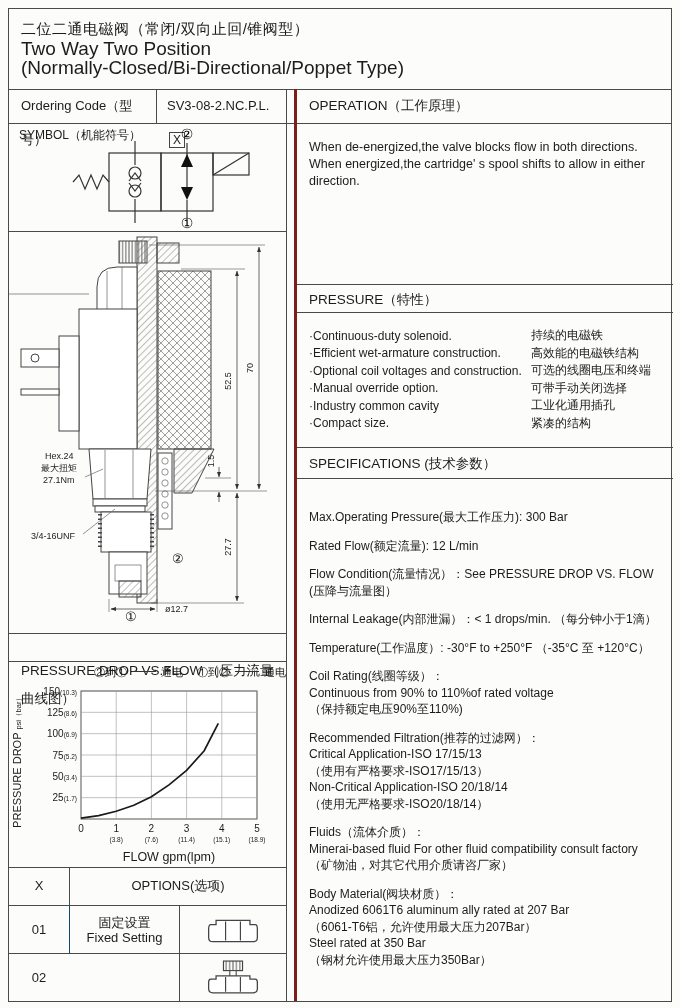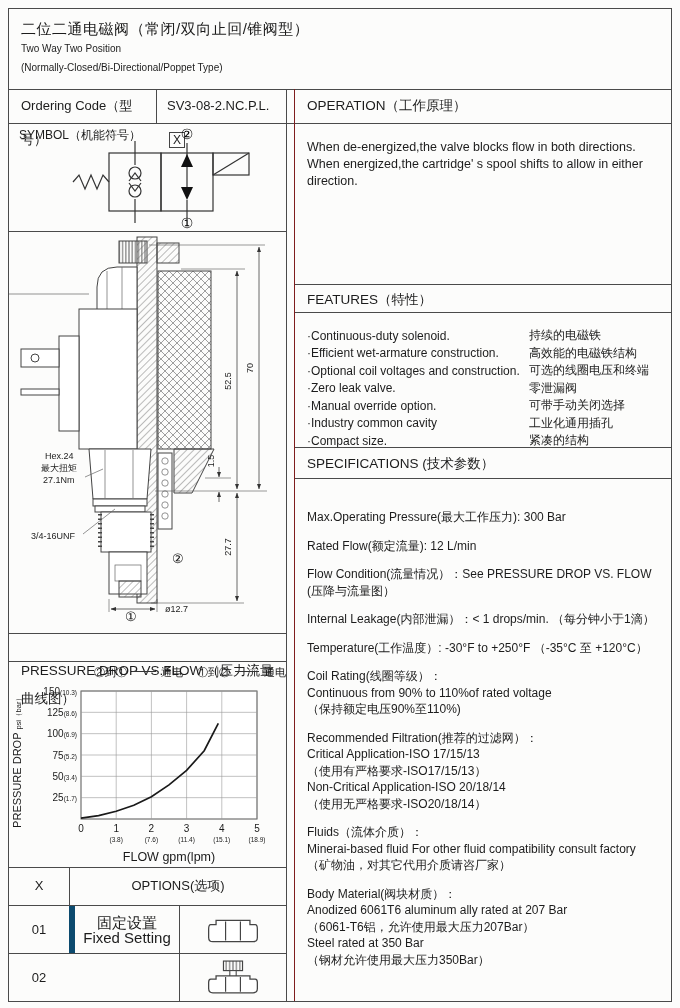--- a/index.html
+++ b/index.html
@@ -6,21 +6,21 @@
   .page{position:relative;width:680px;height:1008px;background:#fcfcfb;
         font-family:"Liberation Sans",sans-serif;color:#1c1c1c;overflow:hidden;}
   .frame{position:absolute;left:8px;top:8px;width:662px;height:992px;border:1px solid #4a4a4a;}
   .abs{position:absolute;}
   .hline{position:absolute;height:0;border-top:1px solid #4a4a4a;}
   .vline{position:absolute;width:0;border-left:1px solid #4a4a4a;}
 
   
   .title-block{left:0;top:0;width:662px;height:80px;padding:10px 0 0 12px;box-sizing:border-box;}
   .title-zh{font-size:15px;line-height:20px;letter-spacing:.5px;}
-  .title-en{font-size:10px;line-height:19px;}
+  .title-en{font-size:19px;line-height:19px;}
 
   
   .ord-label{left:0;top:80px;width:147px;height:34px;line-height:34px;padding-left:12px;font-size:13px;box-sizing:border-box;}
   .ord-code{left:147px;top:80px;width:130px;height:34px;line-height:34px;padding-left:10px;font-size:13px;box-sizing:border-box;border-left:1px solid #4a4a4a;}
   .ord-x{display:inline-block;border:1px solid #444;padding:0 3px;line-height:14px;font-size:12px;margin-left:2px;}
 
   
   .sym-box{left:0;top:114px;width:277px;height:108px;}
   .sym-label{left:10px;top:4px;font-size:12px;}
   .draw-box{left:0;top:222px;width:277px;height:402px;}
@@ -29,28 +29,28 @@
   .legend{position:absolute;left:0;top:4px;width:277px;text-align:right;font-size:11px;}
   .legend .dash{display:inline-block;width:24px;border-top:1.5px solid #333;vertical-align:middle;margin:0 5px 3px 5px;}
   .legend .gap{display:inline-block;width:14px;}
 
   
   .opt-box{left:0;top:858px;width:277px;height:134px;font-size:13px;}
   .opt-h-x{position:absolute;left:0;top:0;width:60px;height:38px;line-height:38px;text-align:center;}
   .opt-h-o{position:absolute;left:60px;top:0;width:217px;height:38px;line-height:38px;text-align:center;border-left:1px solid #4a4a4a;box-sizing:border-box;}
   .opt-row{position:absolute;left:0;width:277px;height:48px;border-top:1px solid #4a4a4a;box-sizing:border-box;}
   .opt-code{position:absolute;left:0;top:0;width:60px;height:100%;display:flex;align-items:center;justify-content:center;}
-  .opt-label{position:absolute;left:60px;top:0;width:110px;height:100%;border-left:6px solid #0c4a6e;box-sizing:border-box;
-             display:flex;flex-direction:column;align-items:center;justify-content:center;font-size:15px;line-height:15px;text-align:left;}
+  .opt-label{position:absolute;left:60px;top:0;width:110px;height:100%;border-left:1px solid #0c4a6e;box-sizing:border-box;
+             display:flex;flex-direction:column;align-items:center;justify-content:center;font-size:13px;line-height:15px;text-align:left;}
   .opt-iconcell{position:absolute;left:170px;top:0;width:107px;height:100%;border-left:1px solid #4a4a4a;box-sizing:border-box;
                 display:flex;align-items:center;justify-content:center;}
   .opt-icon{width:54px;height:36px;}
 
   
-  .rcol{left:285px;top:80px;width:377px;height:912px;border-left:1px solid #7f1d1d;box-sizing:border-box;padding-left:46px;}
+  .rcol{left:285px;top:80px;width:377px;height:912px;border-left:3px solid #7f1d1d;box-sizing:border-box;padding-left:46px;}
   .rcol-divider{left:277px;top:80px;height:912px;}
   .sec-head{font-size:13.5px;padding-left:12px;box-sizing:border-box;}
   .op-head{position:absolute;left:0;top:0;width:376px;height:34px;line-height:34px;}
   .op-text{position:absolute;left:0;top:34px;width:376px;height:161px;padding:16px 10px 0 12px;box-sizing:border-box;font-size:12.5px;line-height:17px;}
   .op-zh{margin-top:16px;font-size:12.5px;line-height:18px;}
   .feat-head{position:absolute;left:0;top:195px;width:376px;height:29px;line-height:29px;border-top:1px solid #4a4a4a;border-bottom:1px solid #4a4a4a;box-sizing:border-box;}
   .feat-list{position:absolute;left:0;top:224px;width:376px;height:148px;padding-top:14px;box-sizing:border-box;}
   .f-row{display:flex;height:17.5px;align-items:center;padding:0 6px 0 12px;font-size:12px;}
   .f-en{width:222px;}
   .f-zh{flex:1;}
@@ -299,37 +299,33 @@
             </div>
           </div>
         </div>
     </div>
 
     <div class="abs rcol">
       <div class="op-head sec-head">OPERATION（工作原理）</div>
       <div class="op-text">
         <div>When de-energized,the valve blocks flow in both directions. When energized,the cartridge' s spool shifts to allow in either direction.</div>
       </div>
-      <div class="feat-head sec-head">FEATURES（特性）</div>
+      <div class="feat-head sec-head">PRESSURE（特性）</div>
       <div class="feat-list" id="features-list">
           <div class="f-row">
             <span class="f-en">·Continuous-duty  solenoid.</span>
             <span class="f-zh">持续的电磁铁</span>
           </div>
           <div class="f-row">
             <span class="f-en">·Efficient wet-armature construction.</span>
             <span class="f-zh">高效能的电磁铁结构</span>
           </div>
           <div class="f-row">
             <span class="f-en">·Optional coil voltages and construction.</span>
             <span class="f-zh">可选的线圈电压和终端</span>
-          </div>
-          <div class="f-row">
-            <span class="f-en">·Zero leak valve.</span>
-            <span class="f-zh">零泄漏阀</span>
           </div>
           <div class="f-row">
             <span class="f-en">·Manual override option.</span>
             <span class="f-zh">可带手动关闭选择</span>
           </div>
           <div class="f-row">
             <span class="f-en">·Industry common cavity</span>
             <span class="f-zh">工业化通用插孔</span>
           </div>
           <div class="f-row">

